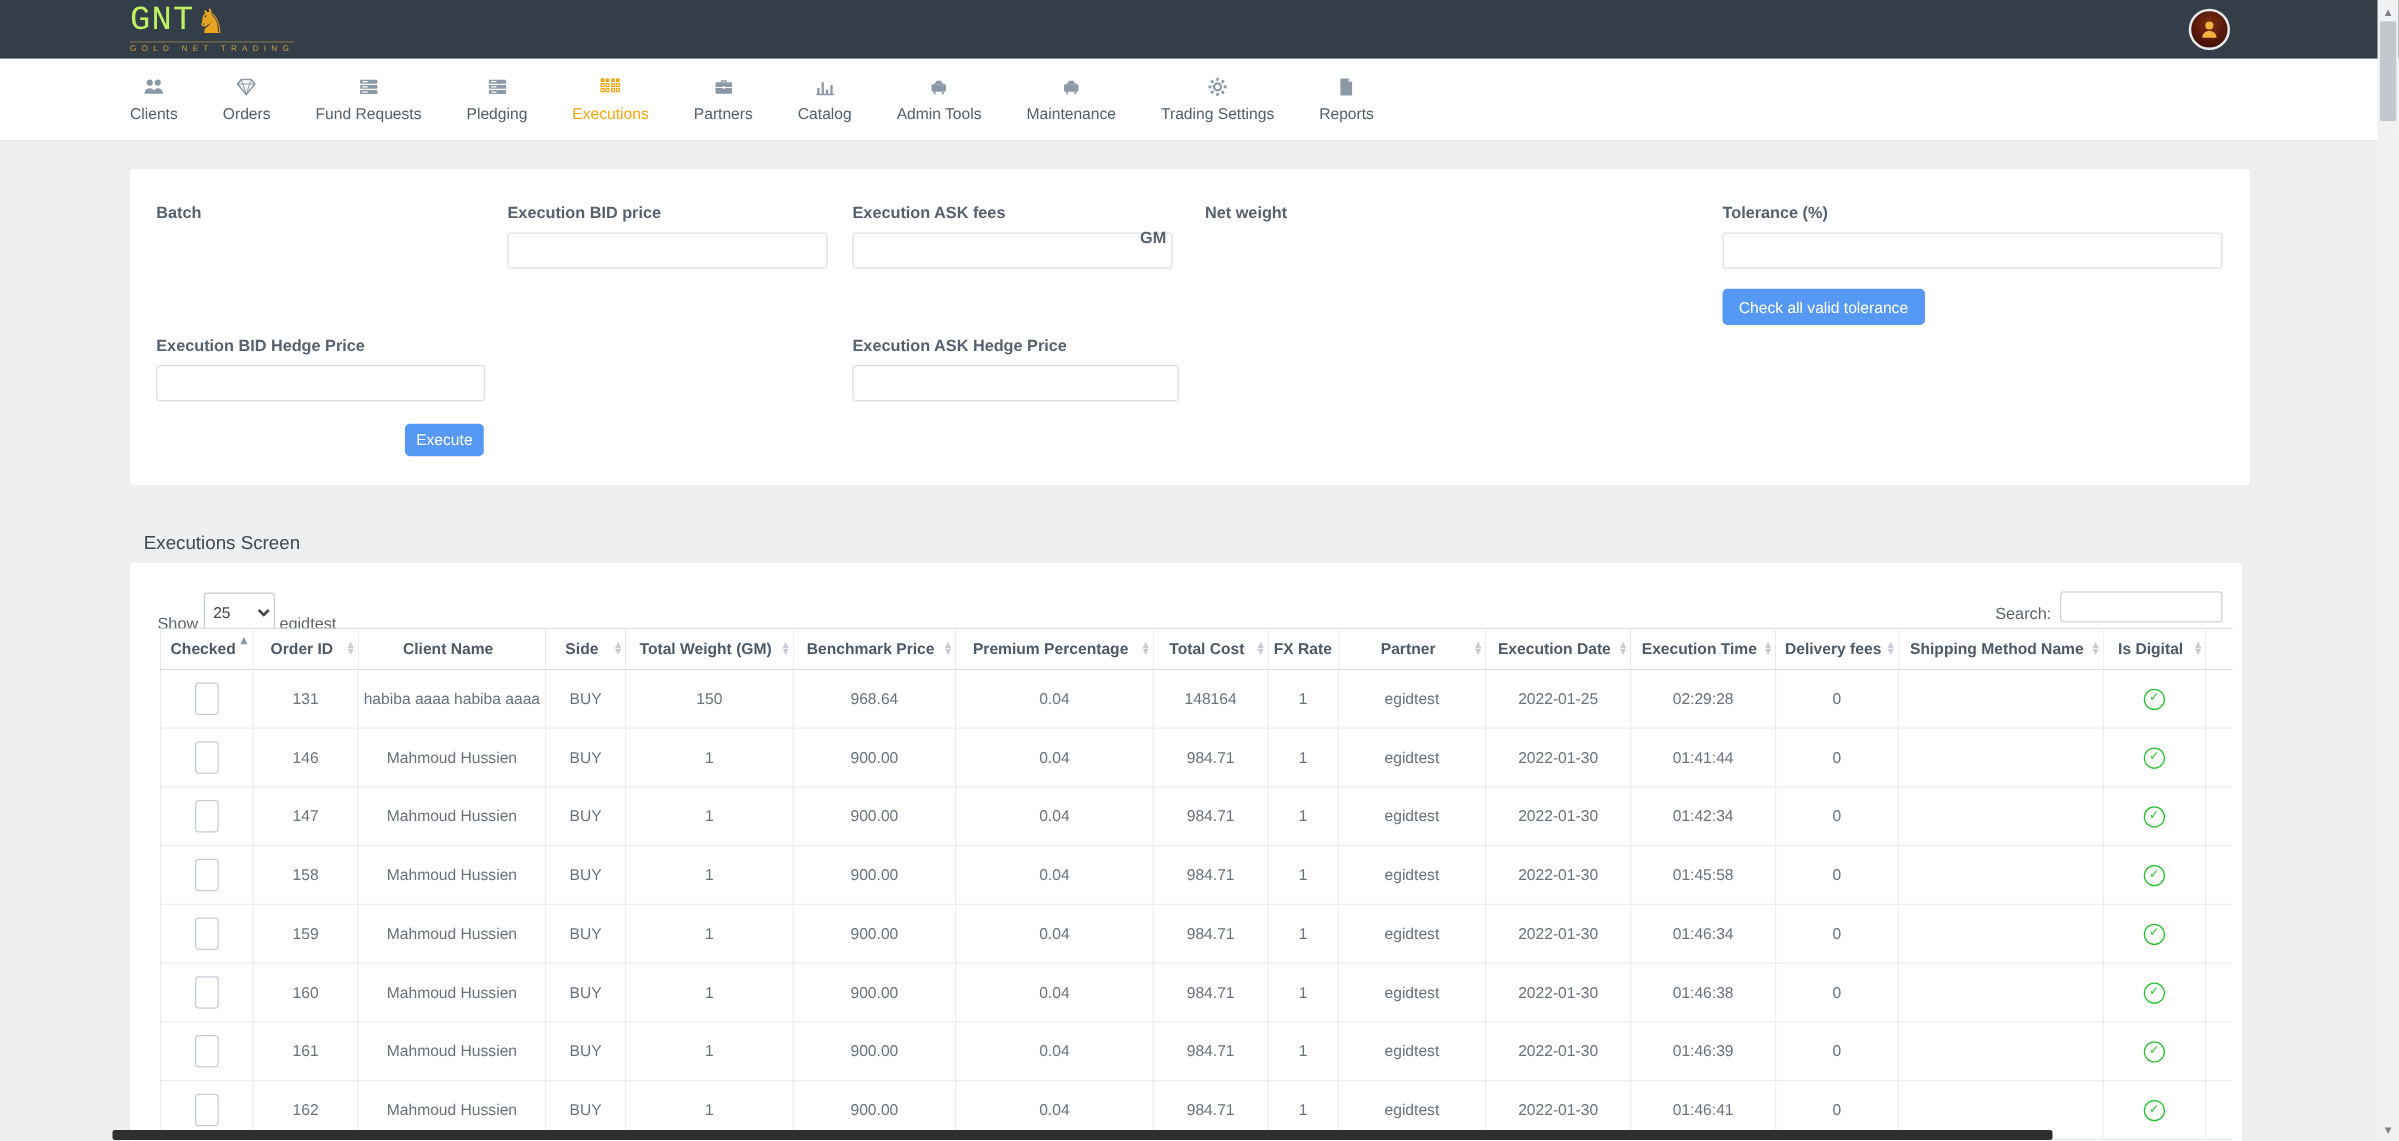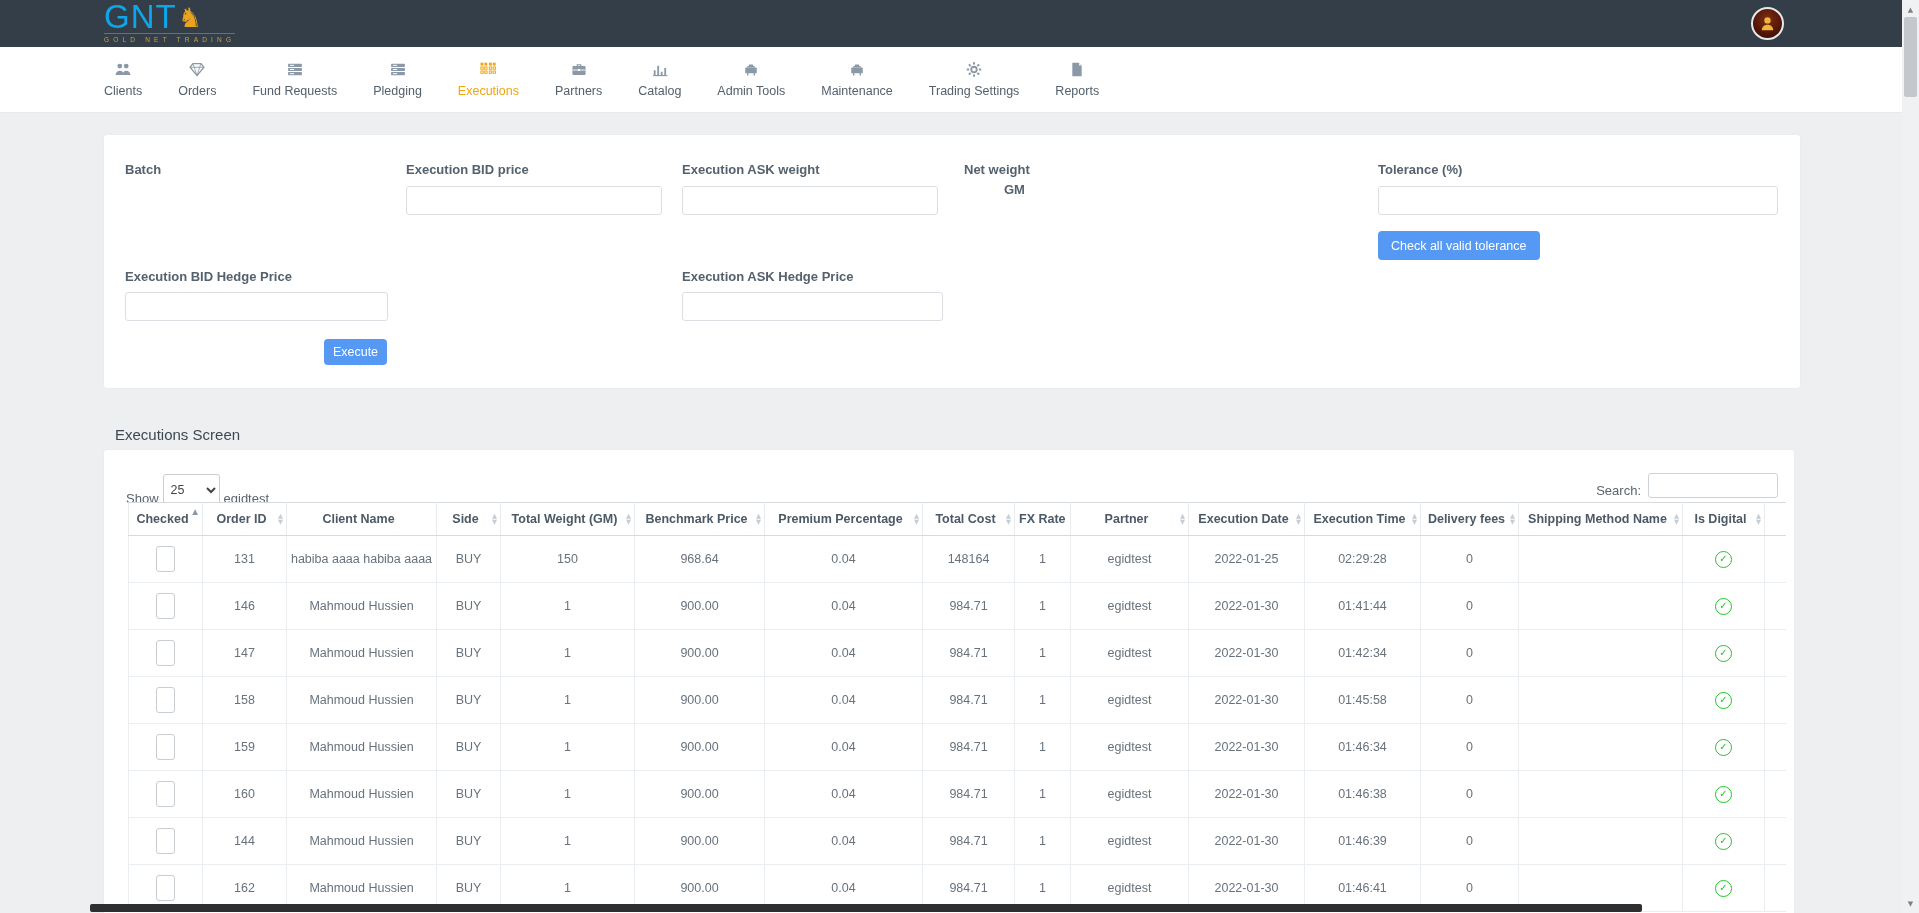--- a/index.html
+++ b/index.html
@@ -7,21 +7,21 @@
   }
   *{box-sizing:border-box}
   html,body{margin:0;padding:0}
   body{width:1919px;height:913px;overflow:hidden;background:#edeff1;
        font-family:"Liberation Sans",sans-serif;position:relative}
 
   
   .navbar{position:absolute;left:0;top:0;width:1919px;height:47px;background:var(--navbar)}
   .logo{position:absolute;left:104px;top:2px;cursor:pointer}
   .logo-row{display:flex;align-items:flex-end;height:30px}
-  .logo-text{font-family:Liberation Sans, sans-serif;color:#0ea5e9;font-size:33px;line-height:30px;letter-spacing:1px}
+  .logo-text{font-family:Liberation Mono, monospace;color:#bef264;font-size:27px;line-height:30px;letter-spacing:1px}
   .griffin{font-family:"DejaVu Sans",sans-serif;color:#e8a420;font-size:27px;line-height:28px;margin-left:1px}
   .logo-sub{color:#c9a13f;font-size:6.5px;letter-spacing:4.2px;border-top:1px solid #7c6f45;margin-top:1px;padding-top:2px;white-space:nowrap}
   .avatar{position:absolute;left:1751px;top:7px;width:33px;height:33px;border-radius:50%;
           background:radial-gradient(circle at 50% 35%,#7d2d12 0%,#4a1208 70%,#2e0a05 100%);
           border:2px solid #e8e9ea;display:flex;align-items:center;justify-content:center;cursor:pointer}
 
   
   .tabs{position:absolute;left:0;top:47px;width:1919px;height:66px;background:#ffffff;
         display:flex;align-items:center;padding-left:86px;border-bottom:1px solid #e7eaec}
   .tab{display:flex;flex-direction:column;align-items:center;gap:6px;padding:0 18px;cursor:pointer}
@@ -246,25 +246,25 @@
       <span class="tlabel">Reports</span>
     </div>
   </nav>
 
 <section class="form-card">
   <span class="flabel" style="left:21px;top:27px">Batch</span>
 
   <span class="flabel" style="left:302px;top:27px">Execution BID price</span>
   <input class="finput" style="left: 302px; top: 51px; width: 256px;">
 
-  <span class="flabel" style="left:578px;top:27px">Execution ASK weight</span>
+  <span class="flabel" style="left:578px;top:27px">Execution ASK fees</span>
   <input class="finput" style="left: 578px; top: 51px; width: 256px;">
 
   <span class="flabel" style="left:860px;top:27px">Net weight</span>
-  <span class="flabel" style="left:900px;top:47px">GM</span>
+  <span class="flabel" style="left:808px;top:47px">GM</span>
 
   <span class="flabel" style="left:1274px;top:27px">Tolerance (%)</span>
   <input class="finput" style="left: 1274px; top: 51px; width: 400px;">
   <button class="btn" style="left:1274px;top:96px;height:29px;padding:0 13px">Check all valid tolerance</button>
 
   <span class="flabel" style="left:21px;top:134px">Execution BID Hedge Price</span>
   <input class="finput" style="left: 21px; top: 157px; width: 263px;">
 
   <span class="flabel" style="left:578px;top:134px">Execution ASK Hedge Price</span>
   <input class="finput" style="left: 578px; top: 157px; width: 261px;">
@@ -493,21 +493,21 @@
             <td></td>
             <td><span class="digi">
                 <span class="digi-check">✓</span>
               </span></td>
             <td></td>
           </tr>
           <tr>
             <td>
               <div class="row-checkbox"></div>
             </td>
-            <td>144</td>
+            <td>161</td>
             <td>Mahmoud Hussien</td>
             <td>BUY</td>
             <td>1</td>
             <td>900.00</td>
             <td>0.04</td>
             <td>984.71</td>
             <td>1</td>
             <td>egidtest</td>
             <td>2022-01-30</td>
             <td>01:46:39</td>

